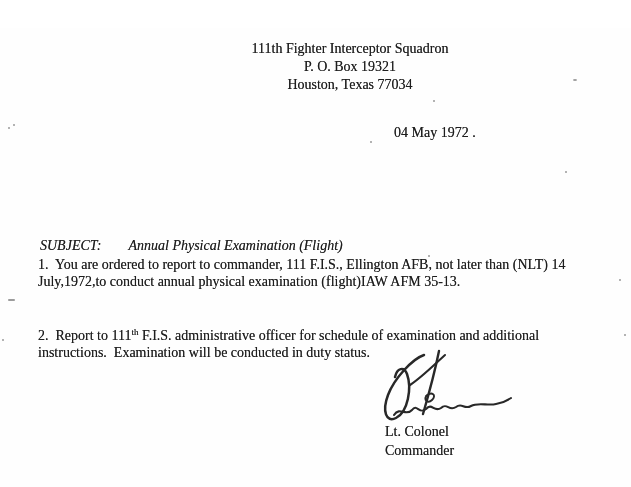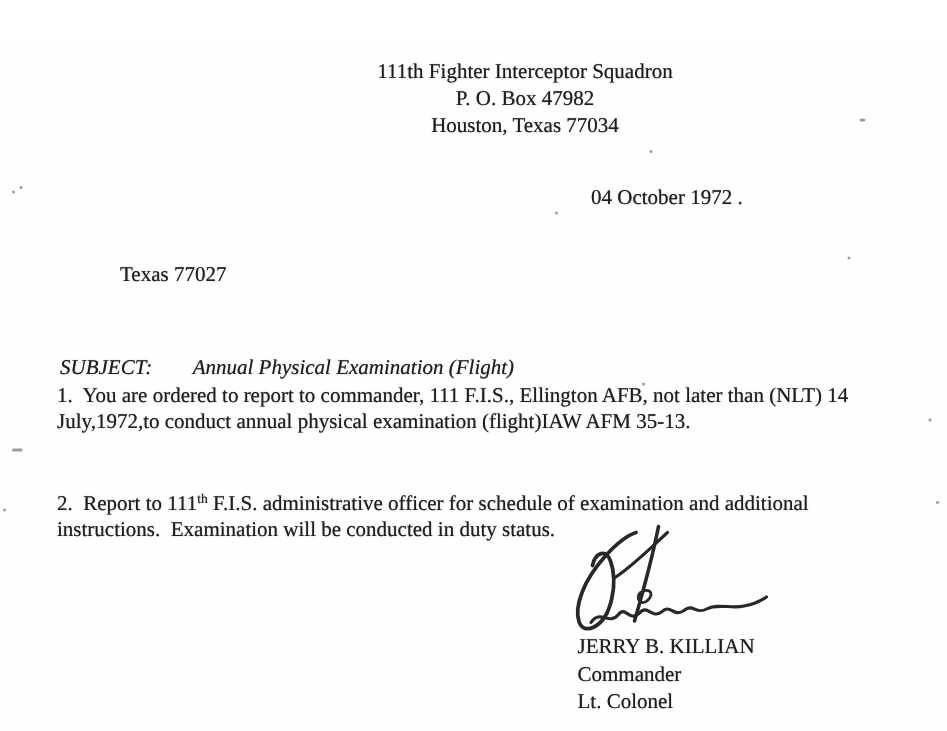--- a/index.html
+++ b/index.html
@@ -88,28 +88,27 @@
     border-radius: 50%;
   }
 </style>
 </head>
 <body>
 
 <div class="page">
 
   <div class="letterhead">
     <div class="line">111th Fighter Interceptor Squadron</div>
-    <div class="line">P. O. Box 47982</div>
+    <div class="line">P. O. Box 19321</div>
     <div class="line">Houston, Texas 77034</div>
   </div>
 
-  <div class="date-line line">04 October 1972 .</div>
+  <div class="date-line line">04 May 1972 .</div>
 
   <div class="memo-for">
-    <div class="line indent">Texas 77027</div>
   </div>
 
   <div class="subject-line">
     <span class="subject-label line">SUBJECT:</span><span class="subject-value line">Annual Physical Examination (Flight)</span>
   </div>
 
   <div class="para1">
     <div class="line">1.  You are ordered to report to commander, 111 F.I.S., Ellington AFB, not later than (NLT) 14</div>
     <div class="line">July,1972,to conduct annual physical examination (flight)IAW AFM 35-13.</div>
   </div>
@@ -128,23 +127,22 @@
 
       <path d="M 50 37 C 61 30, 73 18, 85 7" stroke-width="2.1"></path>
 
       <path d="M 66 48 C 72 43, 77 47, 72 52 C 68 56, 63 52, 67 47" stroke-width="1.9"></path>
 
       <path d="M 34 67 C 40 58, 46 69, 52 62 C 57 55, 59 67, 66 61 C 72 54, 74 65, 81 60 C 87 54, 89 64, 96 59 C 102 54, 104 62, 111 58 C 118 54, 128 58, 136 56 C 142 55, 148 52, 151 50" stroke-width="2.1"></path>
     </g>
   </svg>
 
   <div class="sig-block">
-    <div class="line">JERRY B. KILLIAN</div>
+    <div class="line">Lt. Colonel</div>
     <div class="line">Commander</div>
-    <div class="line">Lt. Colonel</div>
   </div>
 
   <div class="speck" style="left:573px;top:51px;width:4px;height:2px;"></div>
   <div class="speck" style="left:433px;top:72px;width:2px;height:2px;"></div>
   <div class="speck" style="left:370px;top:113px;width:2px;height:2px;"></div>
   <div class="speck" style="left:8px;top:99px;width:2px;height:2px;"></div>
   <div class="speck" style="left:13px;top:96px;width:2px;height:2px;"></div>
   <div class="speck" style="left:565px;top:143px;width:2px;height:2px;"></div>
   <div class="speck" style="left:428px;top:227px;width:2px;height:2px;"></div>
   <div class="speck" style="left:619px;top:251px;width:2px;height:2px;"></div>

